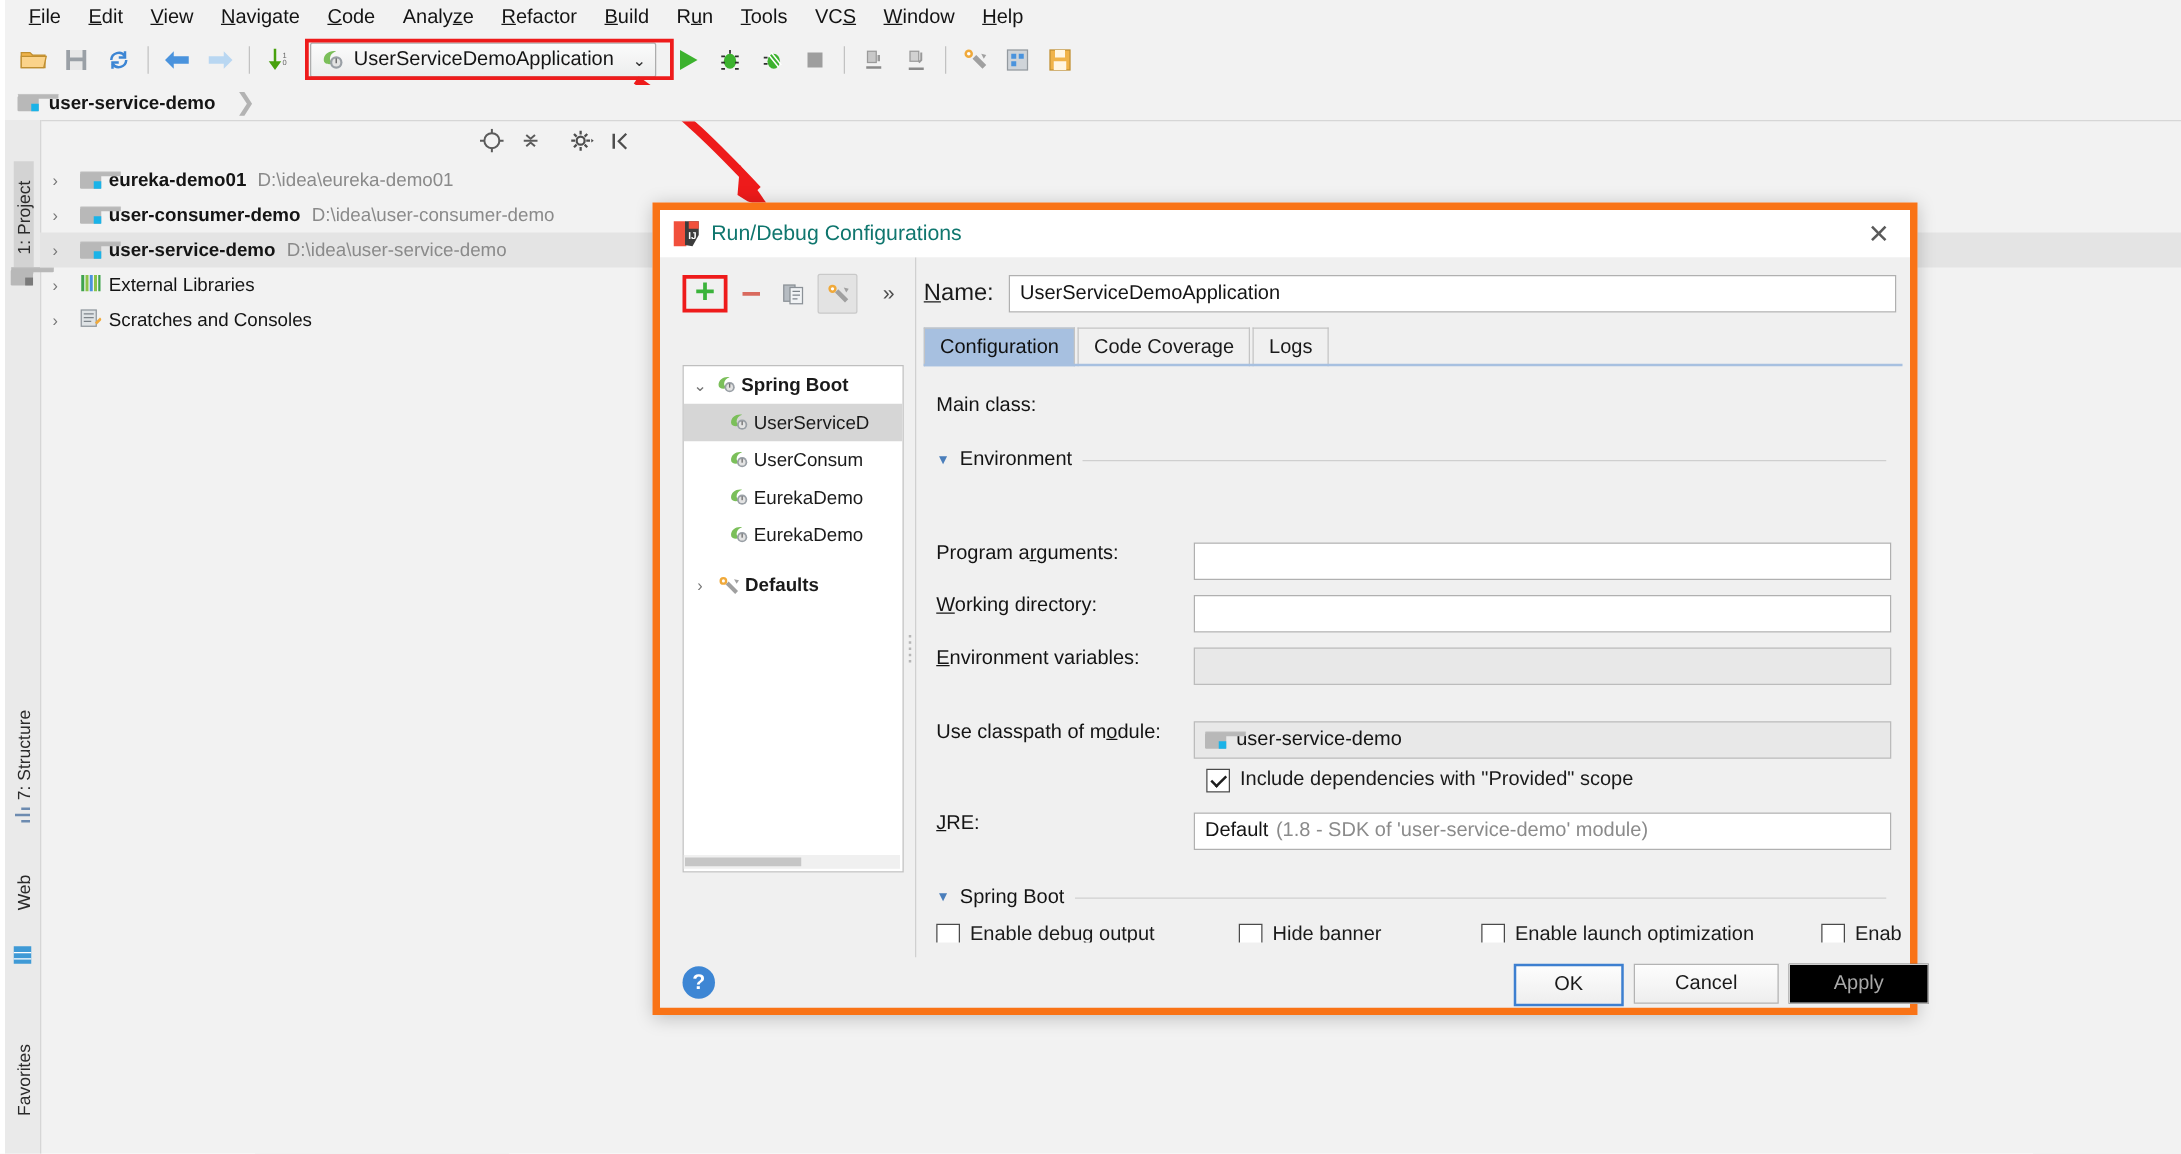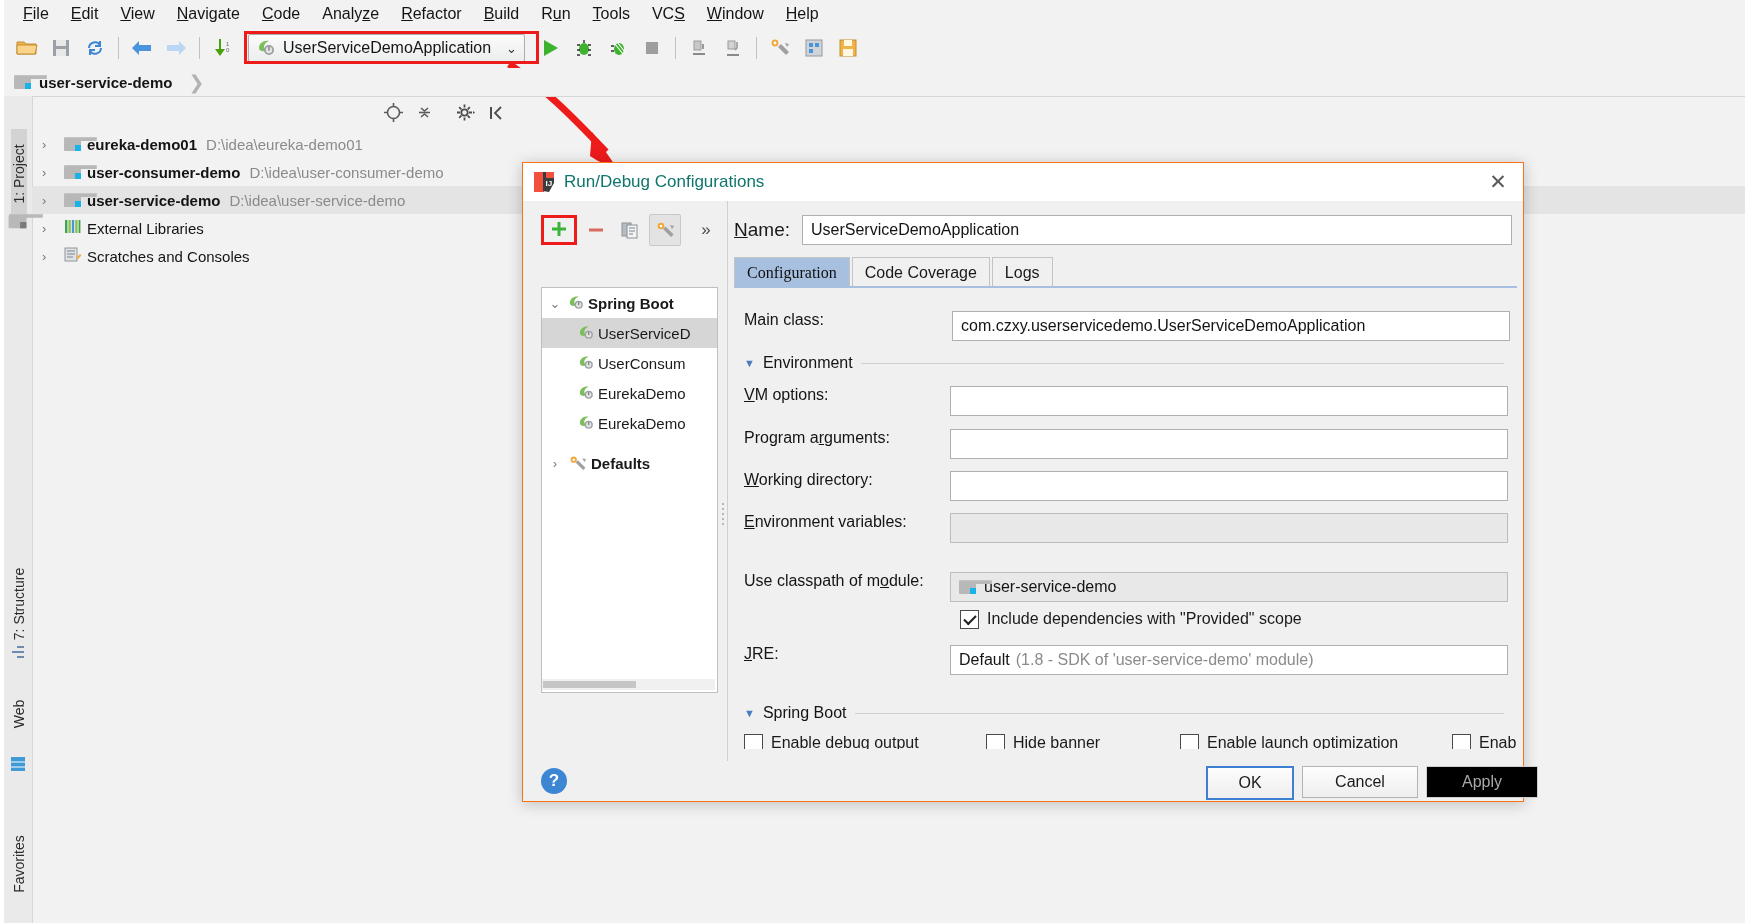--- a/index.html
+++ b/index.html
@@ -60,21 +60,21 @@
   .trow .nm{font-weight:bold;margin-left:6px;}
   .trow .pth{margin-left:9px;color:#8a8a8a;font-weight:normal;}
 
   
   .fico{position:relative;width:17px;height:14px;display:inline-block;flex:none;}
   .fico .body{position:absolute;left:0;top:2px;width:17px;height:12px;background:#b8b8b8;border-radius:1px;}
   .fico .tab{position:absolute;left:0;top:0;width:7px;height:3px;background:#b8b8b8;border-radius:1px;}
   .fico .dot{position:absolute;right:0;bottom:0;width:6px;height:6px;background:#1ab3e8;}
 
   
-  .dialog{position:absolute;left:518px;top:162px;width:1000px;height:638px;background:#f0f0f0;border:1px solid #f97316;box-shadow:0 2px 14px rgba(0,0,0,.22);}
+  .dialog{position:absolute;left:518px;top:162px;width:1000px;height:638px;background:#f0f0f0;border:6px solid #f97316;box-shadow:0 2px 14px rgba(0,0,0,.22);}
   .dlghdr{height:38px;background:#ffffff;display:flex;align-items:center;padding:0 10px;}
   .dlghdr .title{font-size:17px;color:#0f766e;margin-left:9px;}
   .dlghdr .x{margin-left:auto;font-size:21px;color:#5a5a5a;width:30px;height:30px;display:flex;align-items:center;justify-content:center;}
 
   .ijlogo{width:22px;height:22px;position:relative;flex:none;}
 
   .dlgbody{position:absolute;left:0;top:38px;width:1000px;height:560px;background:#f0f0f0;}
 
   
   .cfgtools{position:absolute;left:18px;top:13px;display:flex;align-items:center;gap:4px;}
@@ -101,21 +101,21 @@
   
   .rpane{position:absolute;left:205px;top:0;width:795px;height:560px;}
   .namerow{position:absolute;left:6px;top:14px;display:flex;align-items:center;width:780px;}
   .namerow .lab{font-size:19px;width:68px;}
   .txt{height:30px;background:#ffffff;border:1px solid #b0b0b0;font-size:16px;color:#141414;display:flex;align-items:center;padding:0 8px;box-sizing:border-box;}
   .txt.ro{background:#e8e8e8;border-color:#bcbcbc;}
   .txt.blank{background:#ffffff;}
 
   .tabs{position:absolute;left:6px;top:56px;display:flex;align-items:flex-end;}
   .tab{height:30px;padding:0 12px;display:flex;align-items:center;font-size:16px;border:1px solid #c4c4c4;border-bottom:none;background:#f0f0f0;margin-right:2px;}
-  .tab.active{background:#a7c0e0;color:#101010;font-family:Liberation Serif, serif;}
+  .tab.active{background:#a7c0e0;color:#101010;}
   .tabline{position:absolute;left:6px;top:85px;width:783px;height:2px;background:#a7c0e0;}
 
   .form{position:absolute;left:6px;top:96px;width:783px;height:452px;overflow:hidden;}
   .frow{position:absolute;display:flex;align-items:flex-start;}
   .flab{font-size:16px;color:#141414;}
   .sect{position:absolute;display:flex;align-items:center;gap:8px;width:760px;}
   .sect .tri{color:#4a7ebb;font-size:11px;}
   .sect .st{font-size:16px;color:#141414;}
   .sect .ln{flex:1;height:1px;background:#cfcfcf;}
 
@@ -558,33 +558,28 @@
           <div class="tab active">Configuration</div>
           <div class="tab">Code Coverage</div>
           <div class="tab">Logs</div>
         </div>
         <div class="tabline"></div>
 
         <div class="form">
 
           <div class="frow" style="left:10px;top:14px;">
             <span class="flab" style="width:208px;">Main class:</span>
-            <span class="txt" style="width:558px;">com.czxy.userservicedemo.UserServiceDemoApplication</span>
           </div>
 
           <div class="sect" style="left:10px;top:57px;">
             <span class="tri">▼</span>
             <span class="st">Environment</span>
             <span class="ln"></span>
           </div>
 
-          <div class="frow" style="left:10px;top:89px;">
-            <span class="flab" style="width:206px;"><u>V</u>M options:</span>
-            <span class="txt blank" style="width:558px;"></span>
-          </div>
 
           <div class="frow" style="left:10px;top:174px;">
             <span class="flab" style="width:206px;"><u>W</u>orking directory:</span>
             <span class="txt blank" style="width:558px;"></span>
           </div>
 
           <div class="frow" style="left:10px;top:132px;">
             <span class="flab" style="width:206px;">Program a<u>r</u>guments:</span>
             <span class="txt blank" style="width:558px;"></span>
           </div>

